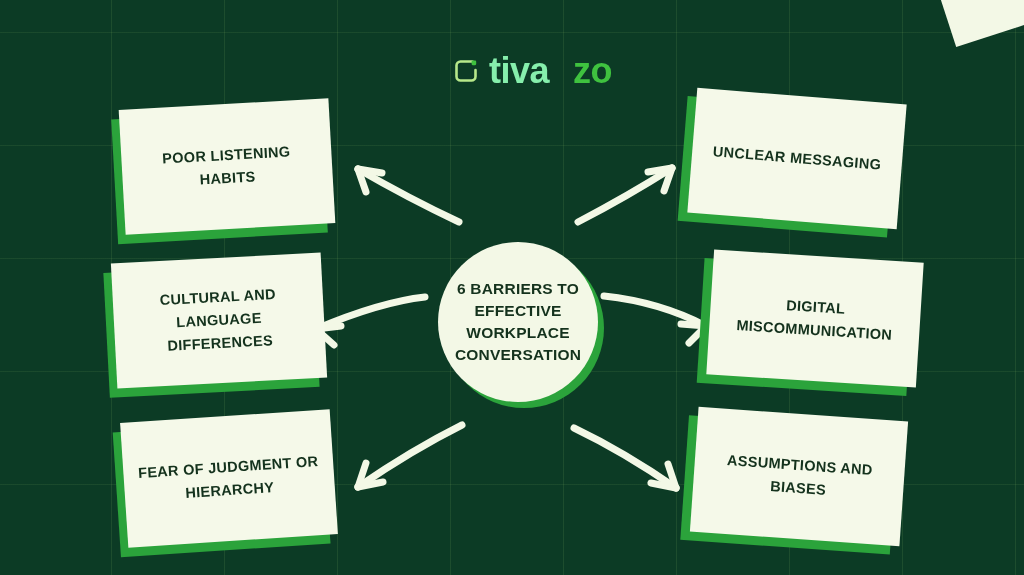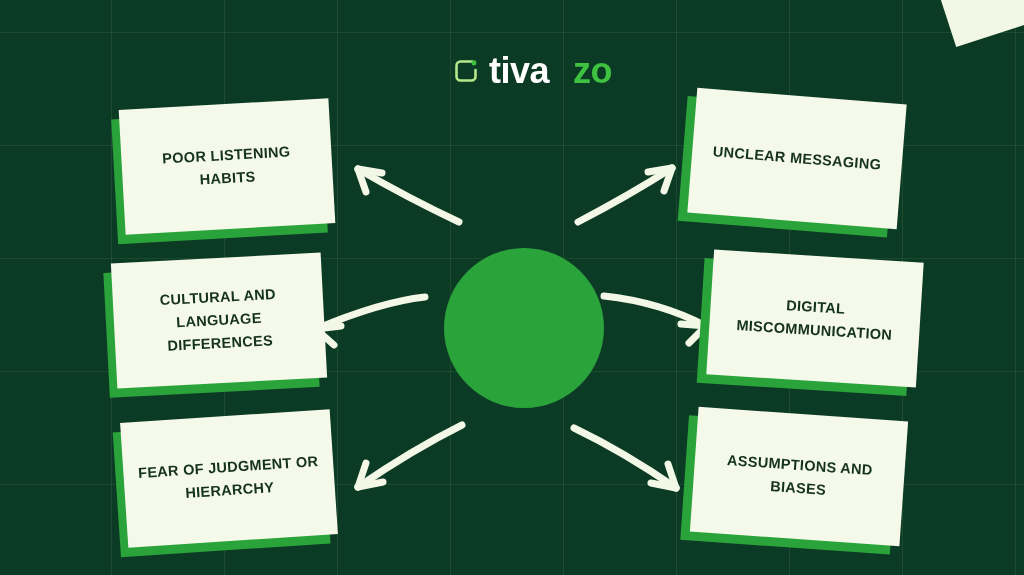--- a/index.html
+++ b/index.html
@@ -50,21 +50,21 @@
     position: relative;
     display: block;
   }
   #logo .wordmark {
     font-size: 36px;
     font-weight: 700;
     letter-spacing: -0.5px;
     line-height: 1;
     white-space: nowrap;
   }
-  #logo .wm-a { color: #ffffff; }
+  #logo .wm-a { color: #86efac; }
   #logo .wm-b { color: #3fc23f; margin-left: 24px; }
 
   
   #center-shadow {
     position: absolute;
     left: 444px;
     top: 248px;
     width: 160px;
     height: 160px;
     border-radius: 50%;
@@ -210,20 +210,23 @@
     </g>
 
     <g>
       <path d="M574 428 Q 624 452 676 488"></path>
       <path d="M676 488 L 651 483"></path>
       <path d="M676 488 L 668 464"></path>
     </g>
   </svg>
 
   <div id="center-shadow"></div>
+  <div id="center-circle">
+    <div class="ctext">6 BARRIERS TO EFFECTIVE WORKPLACE CONVERSATION</div>
+  </div>
 
   <div class="card-wrap" id="card-poor-listening">
     <div class="card-shadow"></div>
     <div class="card">
       <div class="ctext">POOR LISTENING HABITS</div>
     </div>
   </div>
 
   <div class="card-wrap" id="card-unclear">
     <div class="card-shadow"></div>

